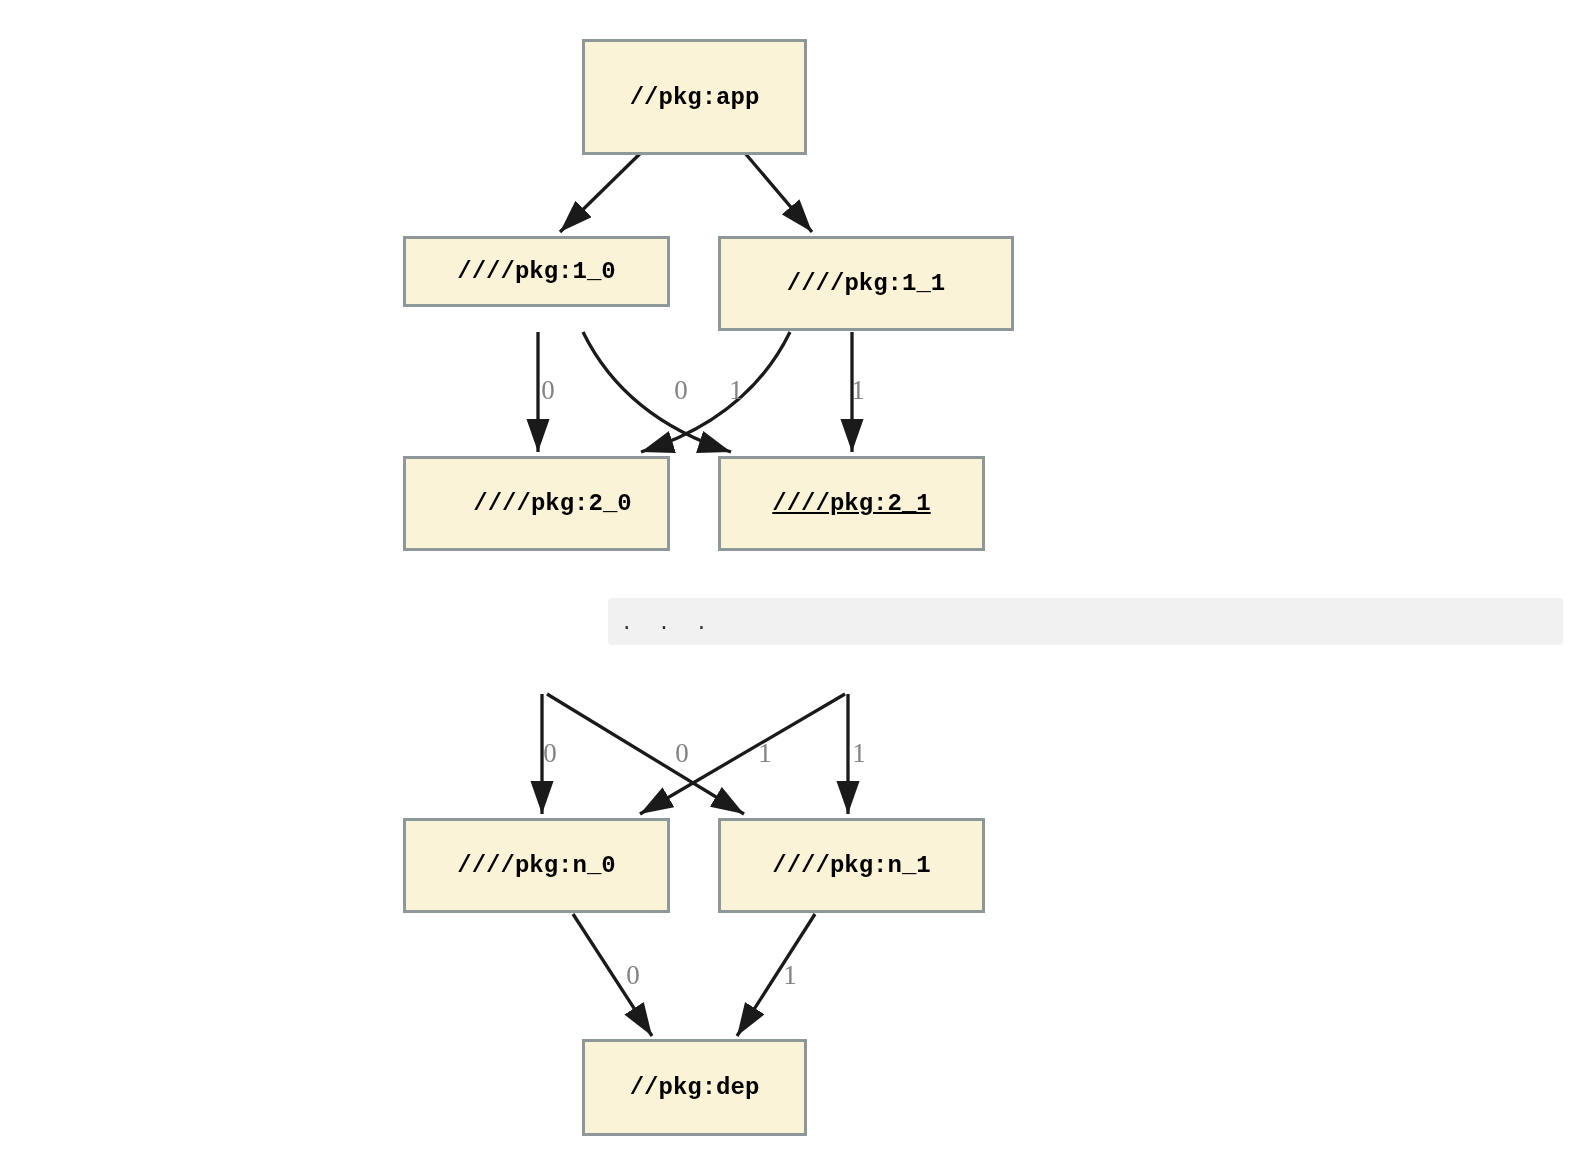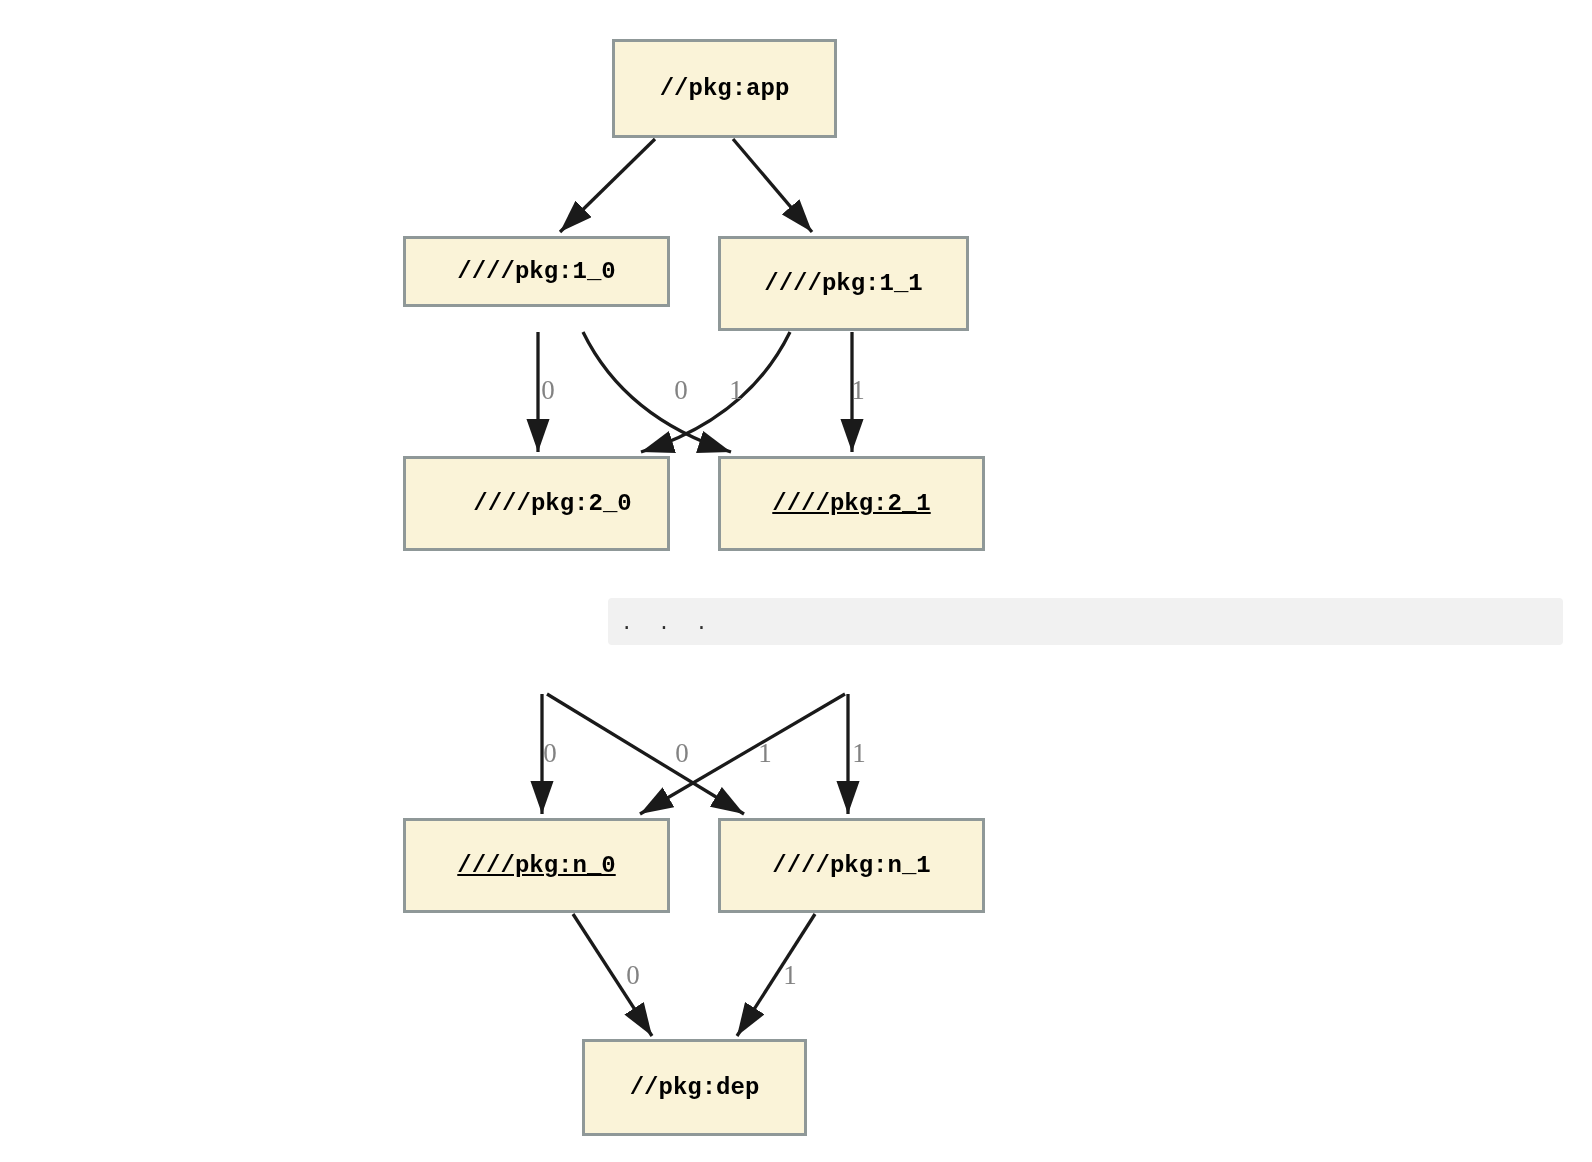--- a/index.html
+++ b/index.html
@@ -62,41 +62,41 @@
 
     <path d="M542,694 L542,814" marker-end="url(#arrowhead)"></path>
     <path d="M547,694 L744,814" marker-end="url(#arrowhead)"></path>
     <path d="M845,694 L640,814" marker-end="url(#arrowhead)"></path>
     <path d="M848,694 L848,814" marker-end="url(#arrowhead)"></path>
 
     <path d="M573,914 L652,1036" marker-end="url(#arrowhead)"></path>
     <path d="M815,914 L737,1036" marker-end="url(#arrowhead)"></path>
   </svg>
 
-  <div class="node" style="left:612px; top:39px; width:225px; height:99px;">
+  <div class="node" style="left:582px; top:39px; width:225px; height:116px;">
     <span>//pkg:app</span>
   </div>
 
   <div class="node" style="left:403px; top:236px; width:267px; height:71px;">
     <span>////pkg:1_0</span>
   </div>
 
-  <div class="node" style="left:718px; top:236px; width:251px; height:95px;">
+  <div class="node" style="left:718px; top:236px; width:296px; height:95px;">
     <span>////pkg:1_1</span>
   </div>
 
   <div class="node" style="left:403px; top:456px; width:267px; height:95px;padding-left:32px;">
     <span>////pkg:2_0</span>
   </div>
 
   <div class="node" style="left:718px; top:456px; width:267px; height:95px;text-decoration:underline;">
     <span>////pkg:2_1</span>
   </div>
 
-  <div class="node" style="left:403px; top:818px; width:267px; height:95px;text-decoration:underline;">
+  <div class="node" style="left:403px; top:818px; width:267px; height:95px;">
     <span>////pkg:n_0</span>
   </div>
 
   <div class="node" style="left:718px; top:818px; width:267px; height:95px;">
     <span>////pkg:n_1</span>
   </div>
 
   <div class="node" style="left:582px; top:1039px; width:225px; height:97px;">
     <span>//pkg:dep</span>
   </div>

